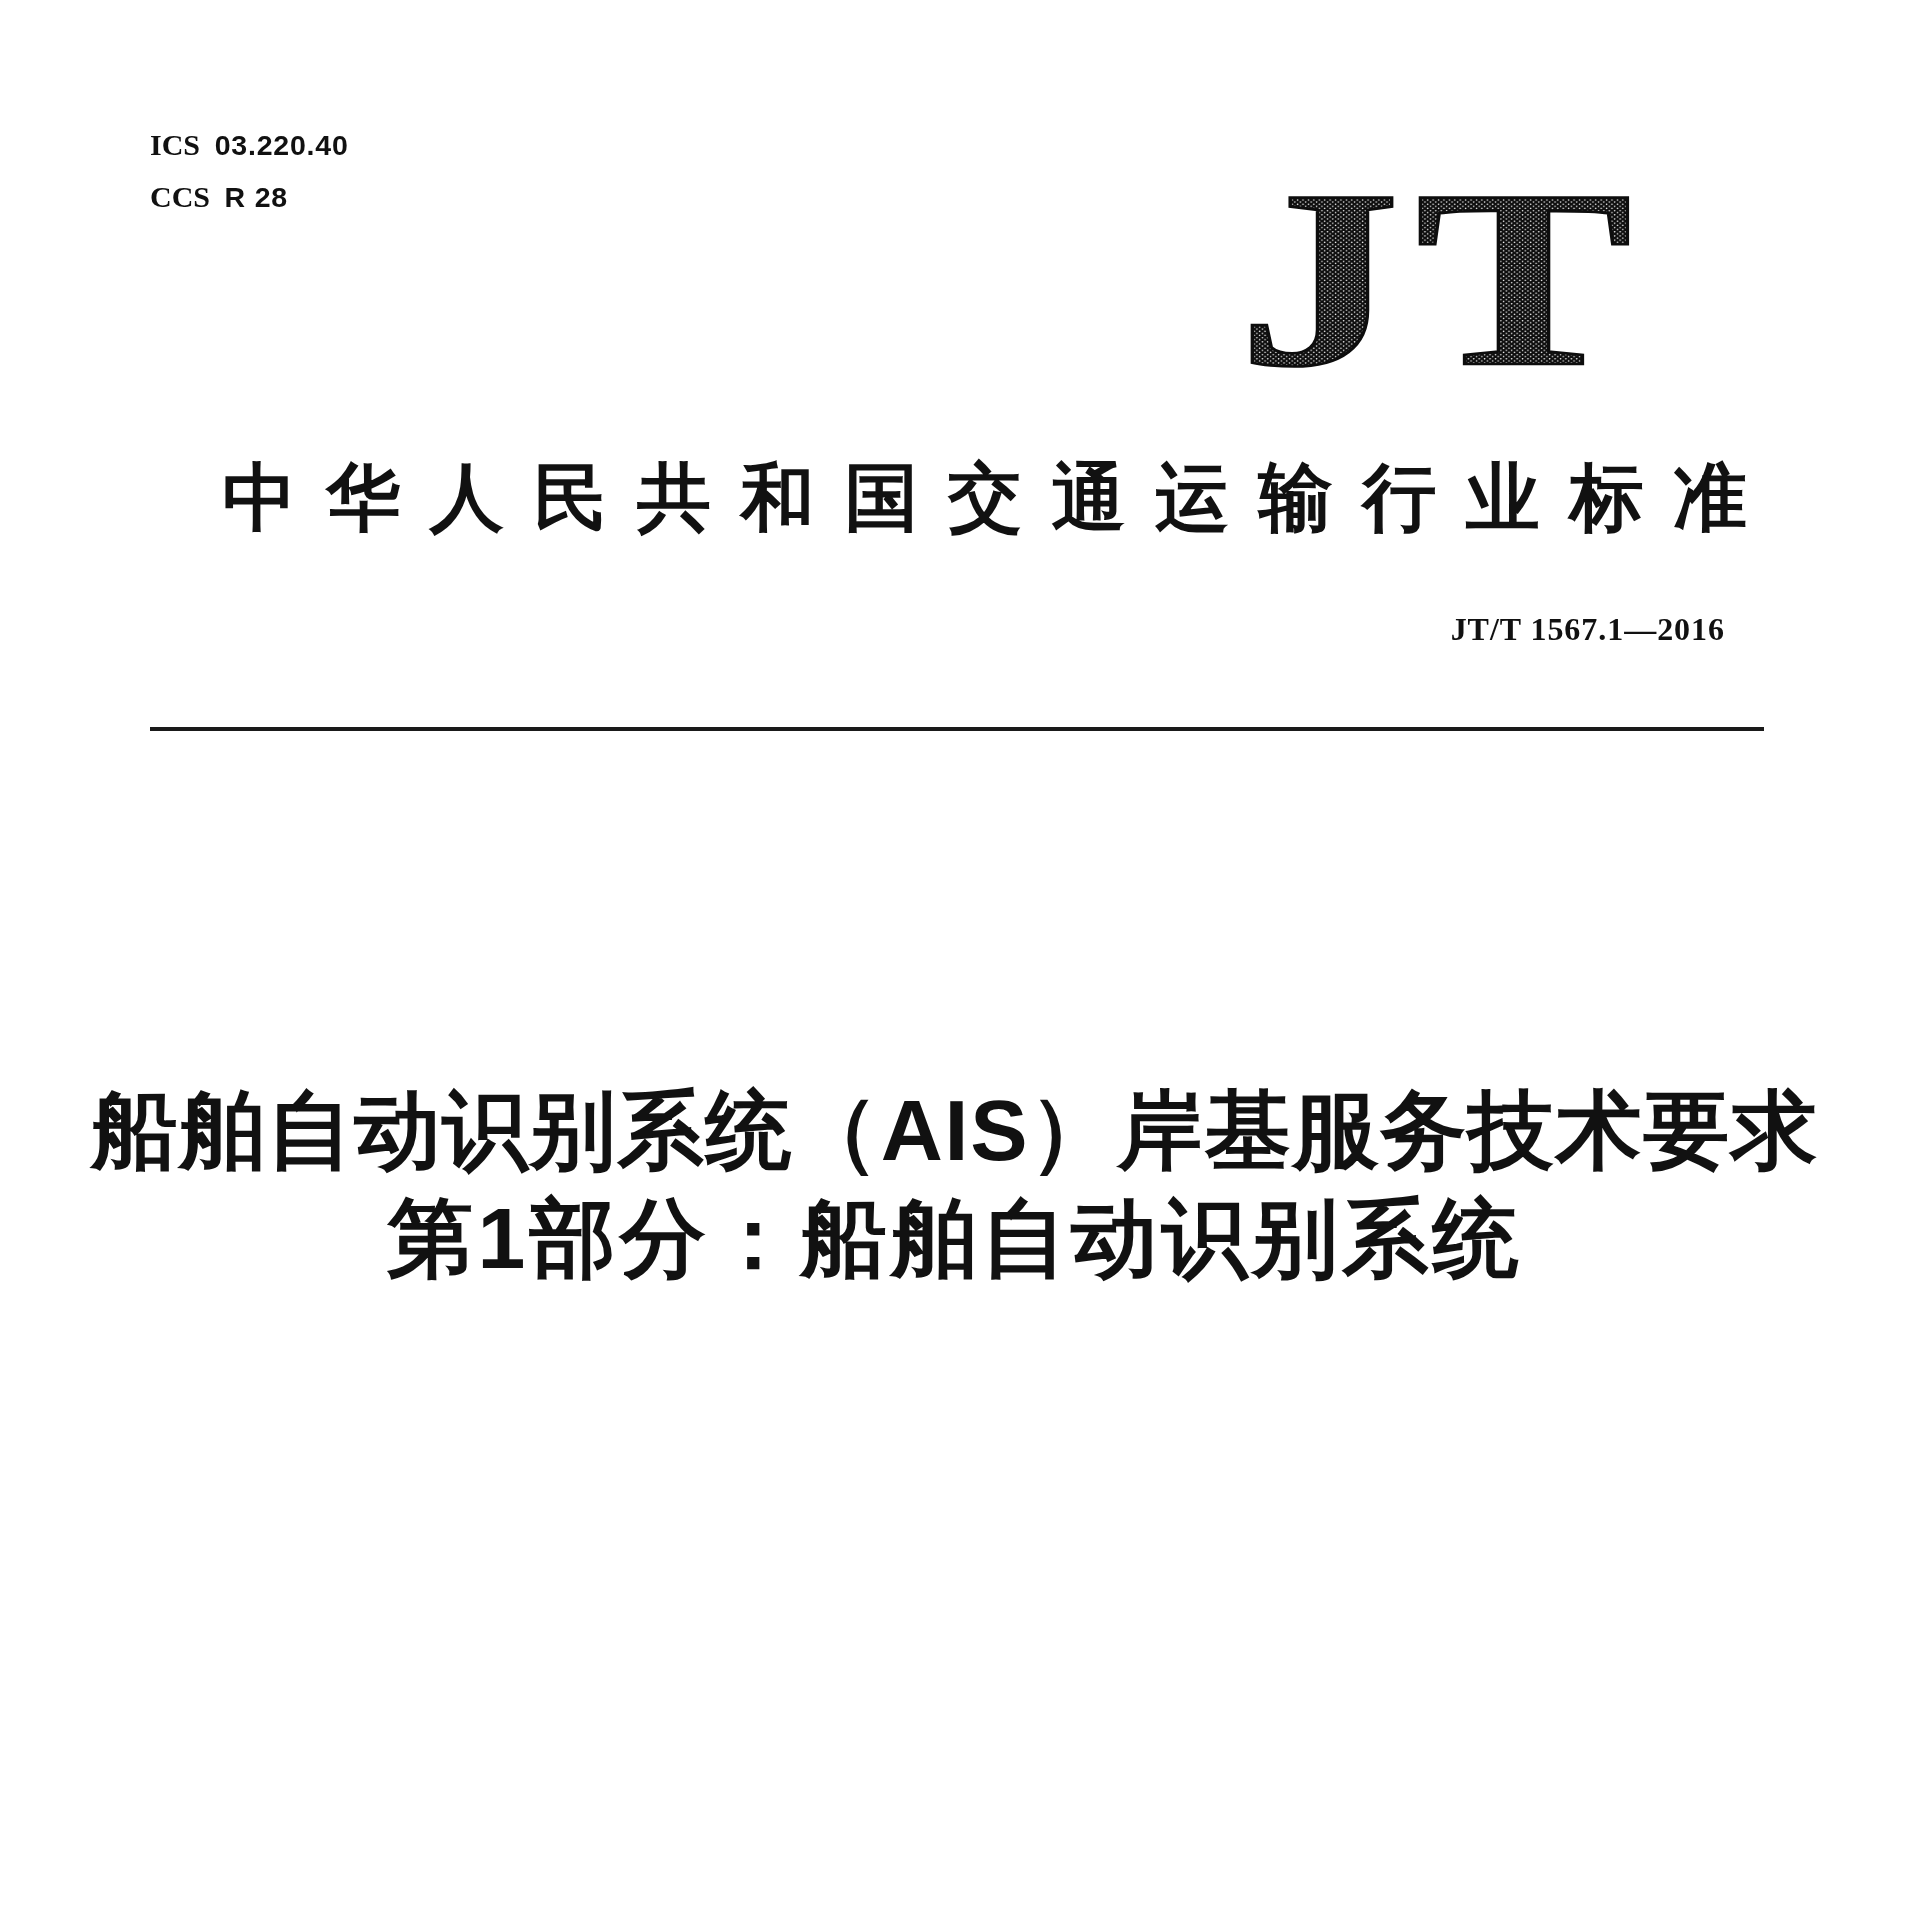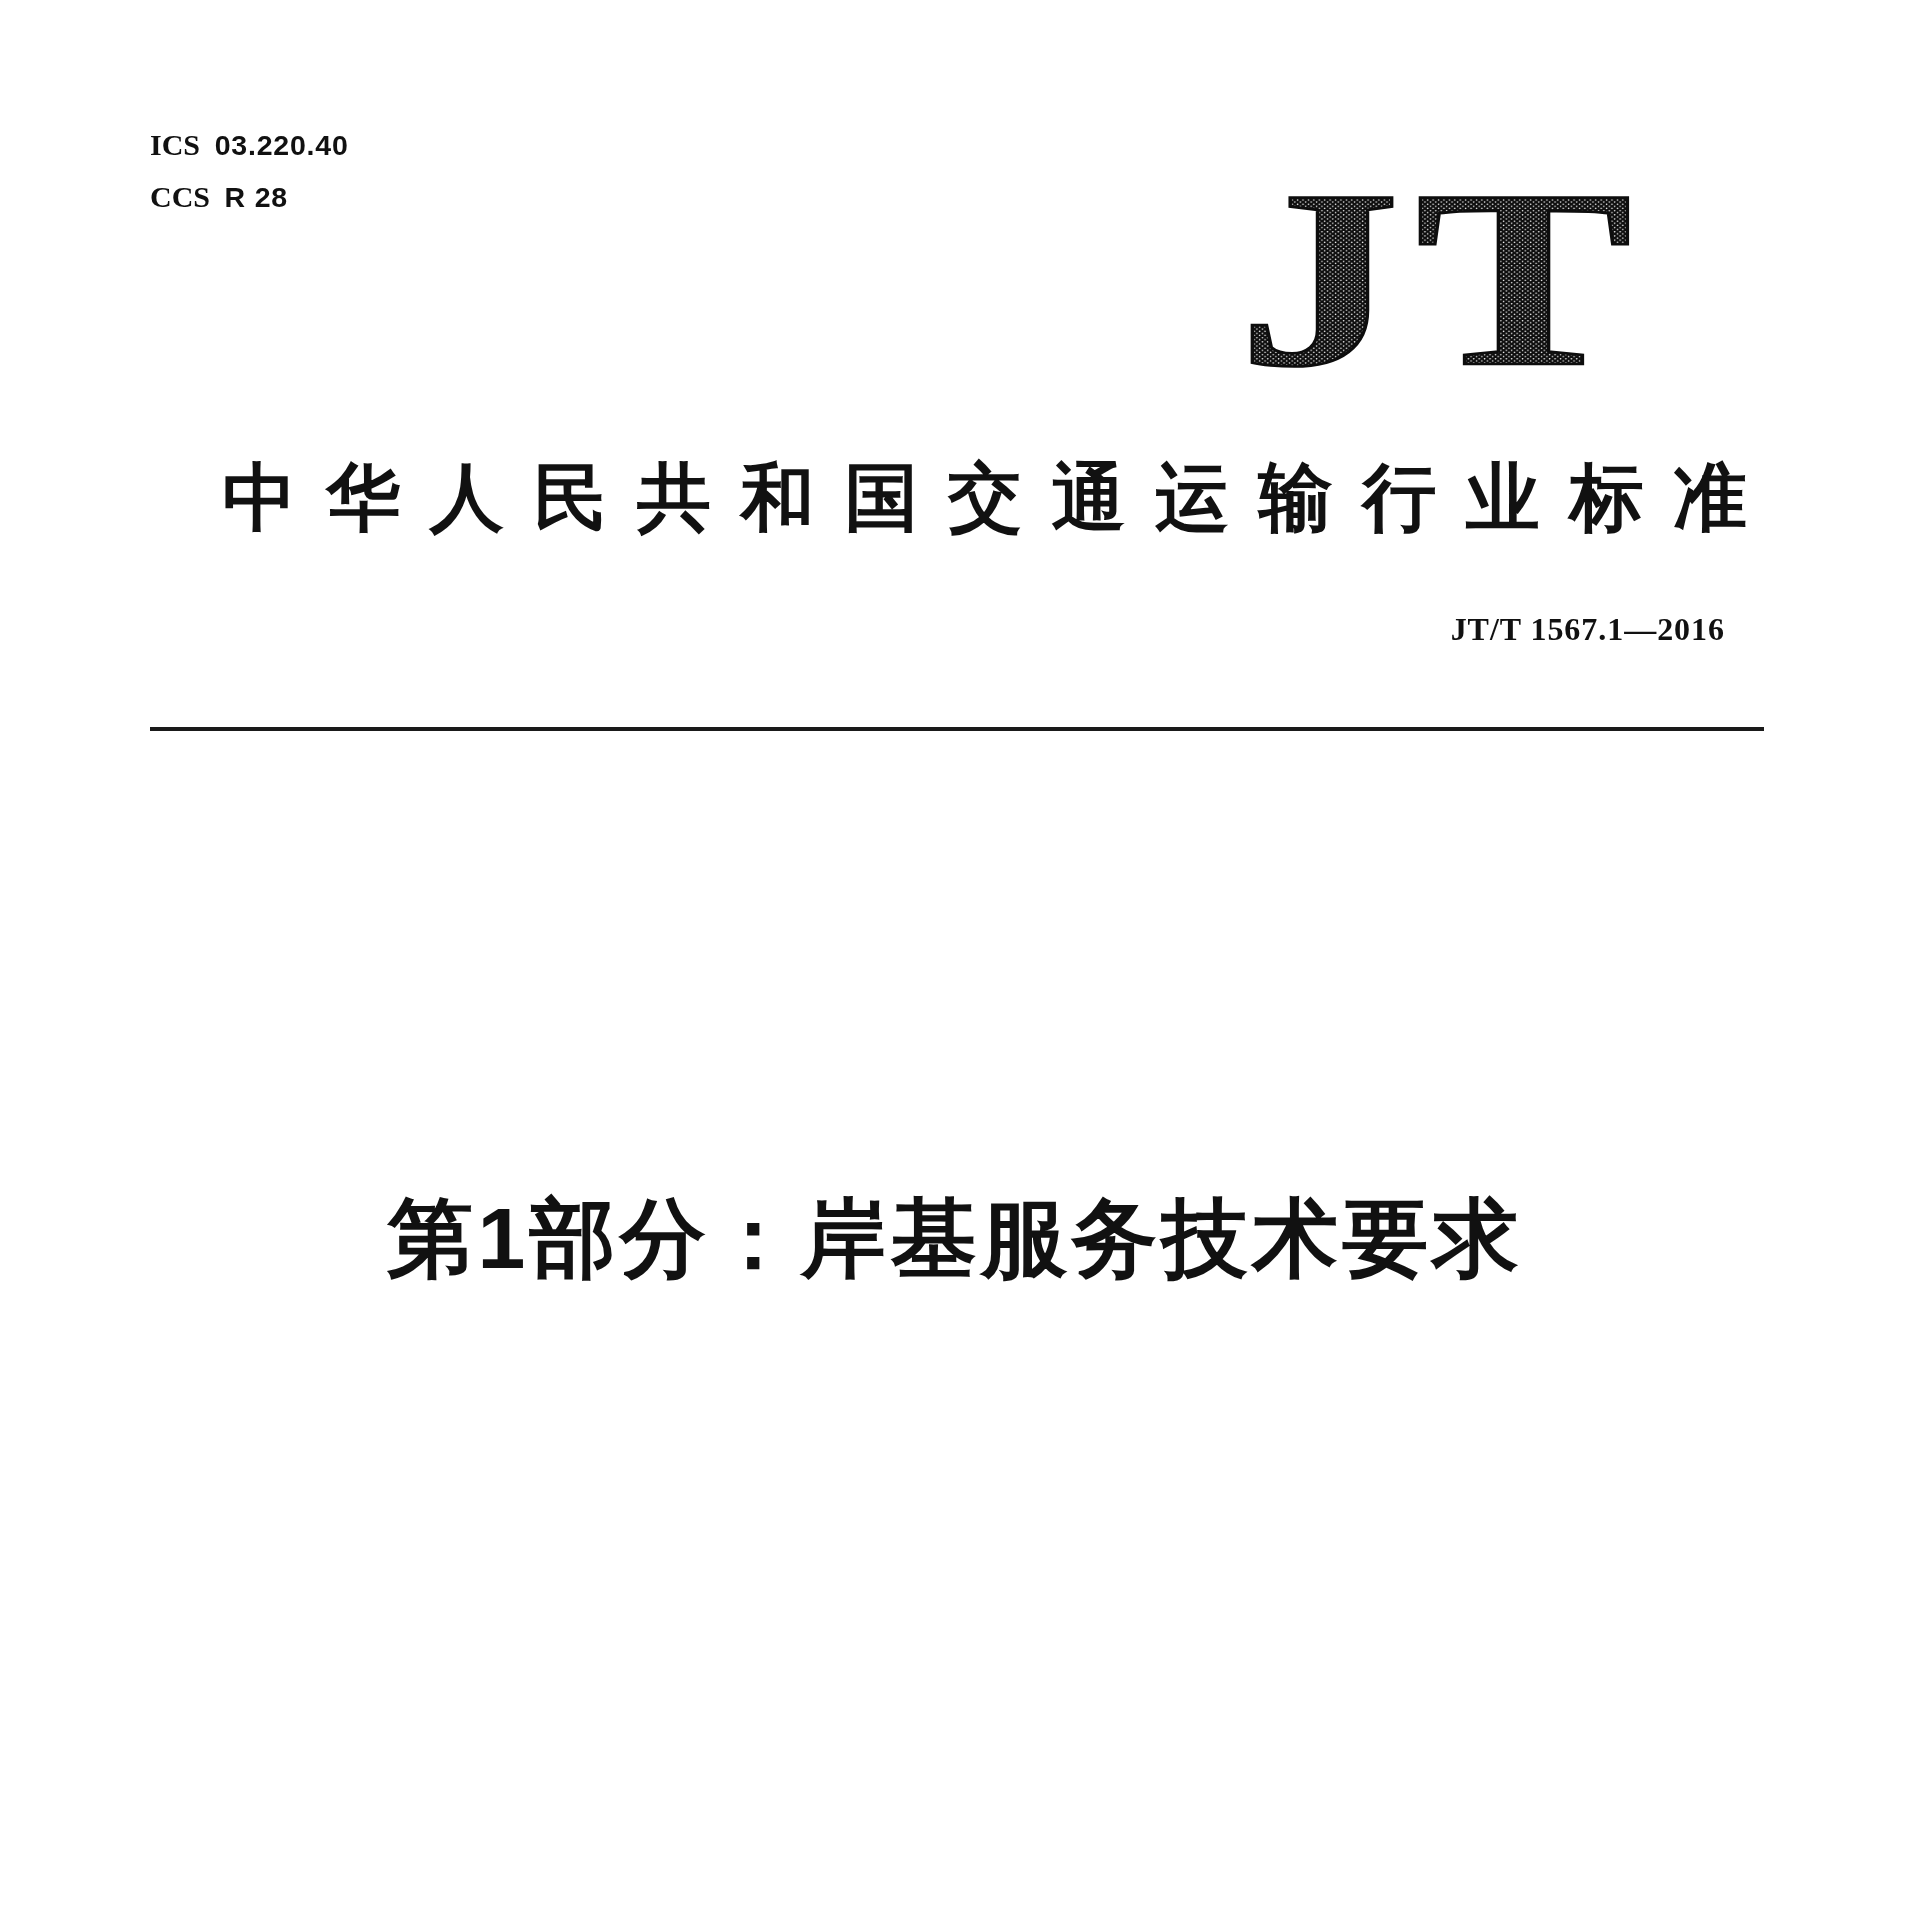--- a/index.html
+++ b/index.html
@@ -89,17 +89,18 @@
       <text text-anchor="middle" x="0" y="0" font-family="Liberation Serif, serif" font-weight="bold" font-size="660" letter-spacing="30" fill="url(#halftone)" stroke="#0d0d0d" stroke-width="7">JT</text>
     </g>
   </svg>
 
   <div class="abs category-title">中华人民共和国交通运输行业标准</div>
 
   <div class="abs standard-number">JT/T 1567.1—2016</div>
 
   <div class="abs rule rule-top"></div>
 
-  <div class="abs cn-title cn-line2">第1部分：岸基服务技术要求</div>
+  <div class="abs cn-title cn-line1">船舶自动识别系统（AIS）岸基服务技术要求</div>
+  <div class="abs cn-title cn-line2">第1部分：船舶自动识别系统</div>
 
 
 </div>
 
 
 </body></html>

